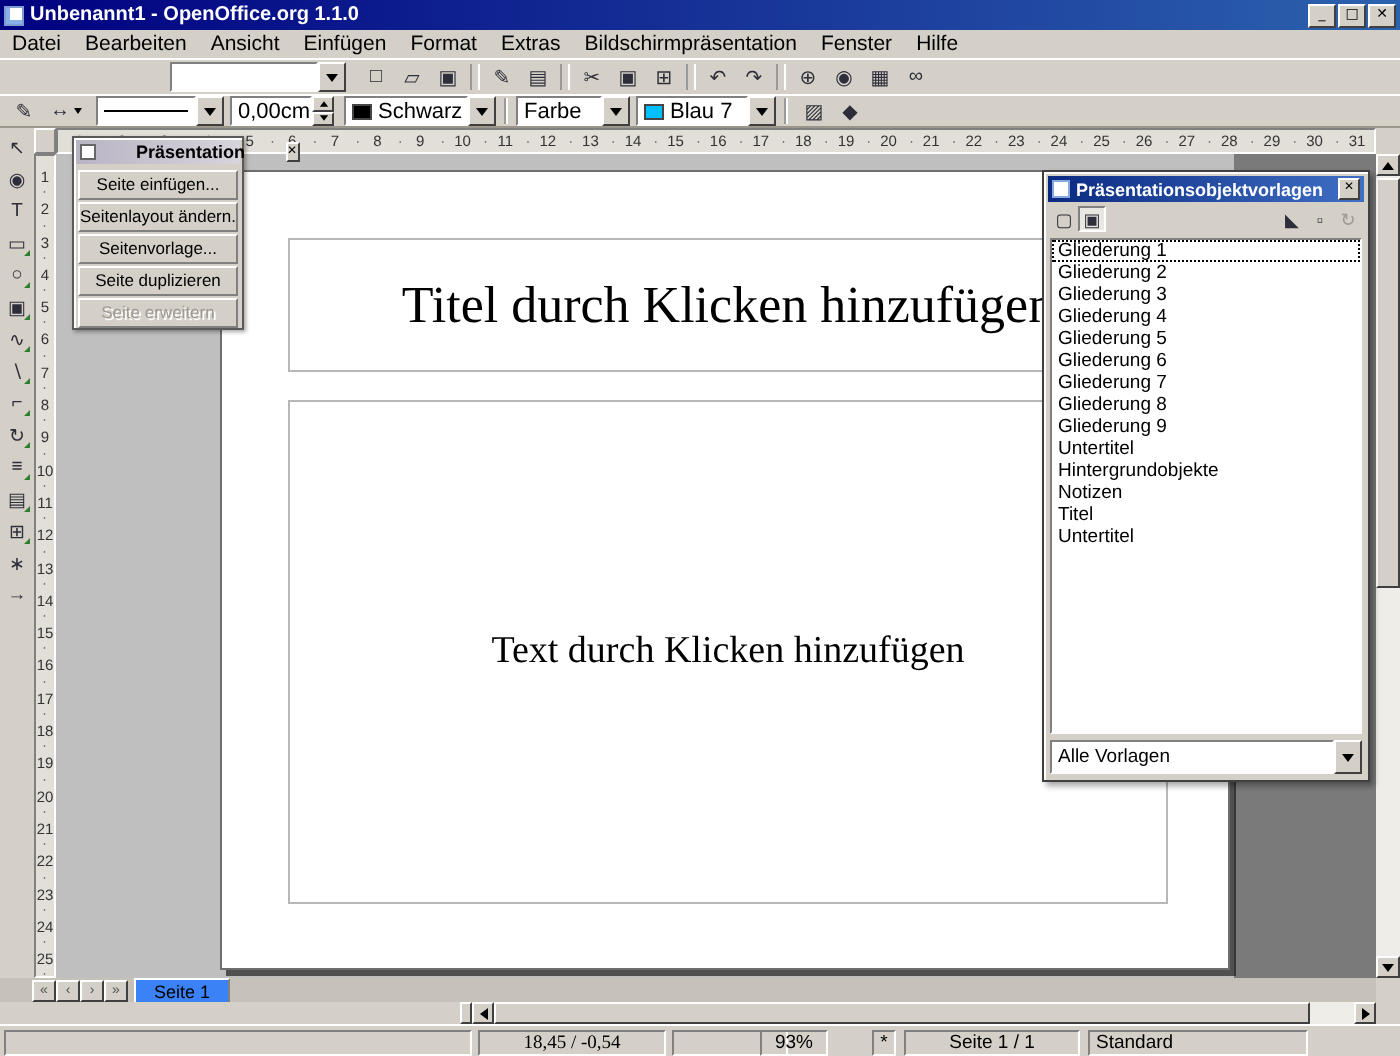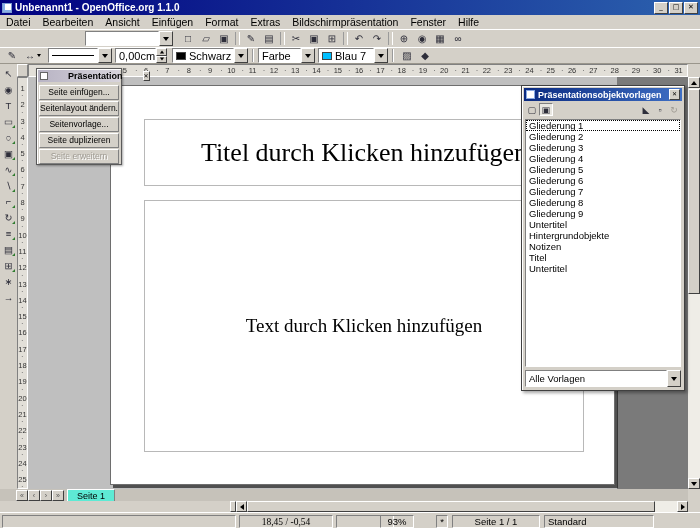--- a/index.html
+++ b/index.html
@@ -87,21 +87,21 @@
 .sty-spacer{flex:1;}
 .style-list{position:absolute;left:3px;right:3px;top:33px;bottom:23px;background:#fff;border:1px solid;border-color:#808080 #fff #fff #808080;font-size:9.5px;overflow:hidden;}
 .style-item{height:11px;line-height:11px;padding-left:3px;white-space:nowrap;}
 .style-item[data-selected="true"]{outline:1px dotted #000;outline-offset:-1px;}
 .sty-filter{position:absolute;left:3px;right:3px;bottom:3px;height:17px;display:flex;}
 .sty-filter .combo-field{font-size:9.5px;}
 
 
 #tabrow{top:489px;left:0;width:688px;height:12px;background:#c6c2ba;display:flex;align-items:flex-end;}
 .nav-btn{width:12px;height:11px;background:#d4d0c8;border:1px solid;border-color:#fff #404040 #404040 #fff;font-size:7px;line-height:8px;text-align:center;color:#555;padding:0;flex:0 0 12px;}
-#page-tab{margin-left:3px;height:12px;padding:0 9px;background:#5eead4;border-left:1px solid #fff;border-top:1px solid #fff;border-right:1px solid #808080;font-size:9px;display:flex;align-items:center;white-space:nowrap;}
+#page-tab{margin-left:3px;height:12px;padding:0 9px;background:#3b82f6;border-left:1px solid #fff;border-top:1px solid #fff;border-right:1px solid #808080;font-size:9px;display:flex;align-items:center;white-space:nowrap;}
 #scrollrow{top:501px;left:0;width:688px;height:11px;background:#d4d0c8;display:flex;align-items:center;}
 #scroll-blank{width:230px;height:11px;flex:0 0 230px;}
 #splitter{width:6px;height:11px;background:#d4d0c8;border:1px solid;border-color:#fff #404040 #404040 #fff;flex:0 0 6px;}
 .sb-btn{width:11px;height:11px;background:#d4d0c8;border:1px solid;border-color:#fff #404040 #404040 #fff;display:flex;align-items:center;justify-content:center;flex:0 0 11px;padding:0;}
 #htrack{flex:1;height:11px;background:#efede7;position:relative;}
 #hthumb{position:absolute;left:0;top:0;height:11px;width:408px;background:#d4d0c8;border:1px solid;border-color:#fff #404040 #404040 #fff;}
 #vscroll{top:77px;left:688px;width:12px;height:412px;background:#efede7;display:flex;flex-direction:column;}
 #vtrack{flex:1;position:relative;}
 #vthumb{position:absolute;top:1px;left:0;width:12px;height:205px;background:#d4d0c8;border:1px solid;border-color:#fff #404040 #404040 #fff;}
 #vscroll .sb-btn{width:12px;flex:0 0 11px;}

